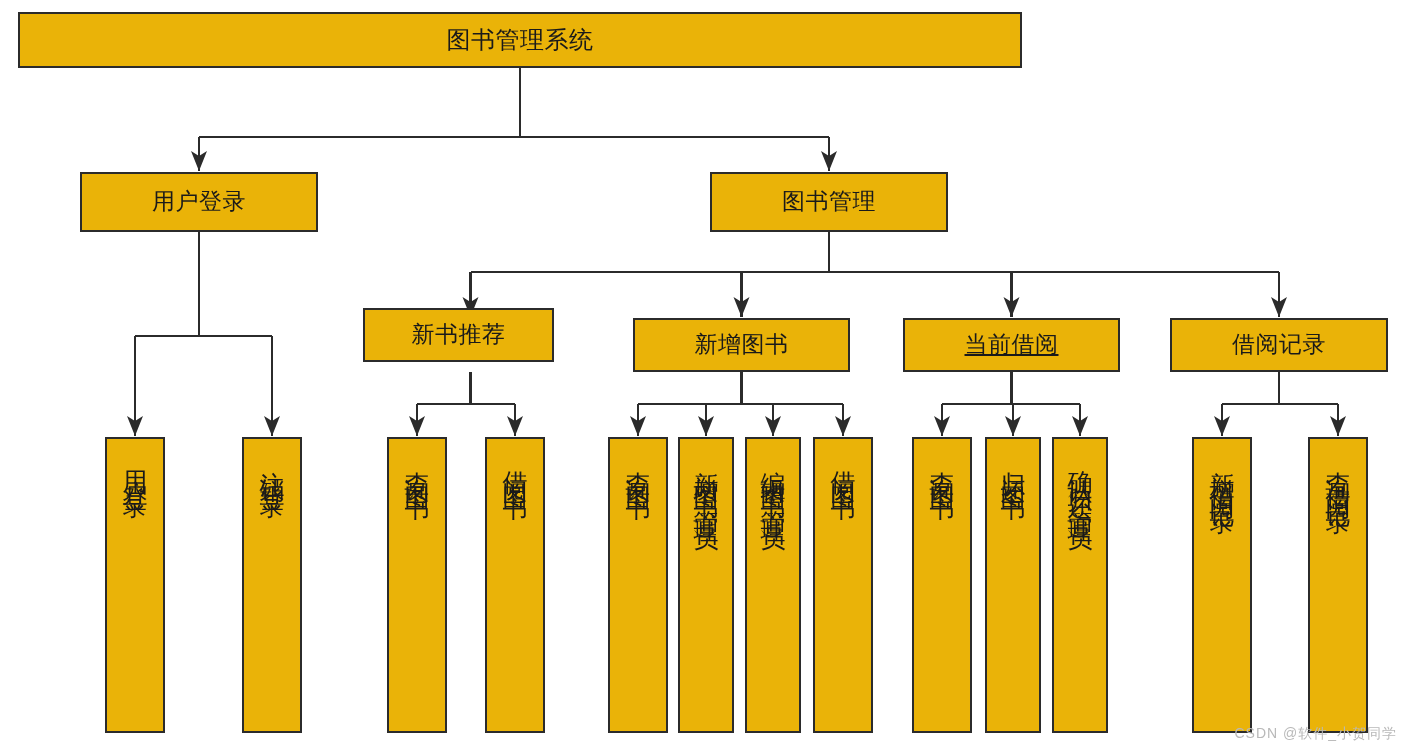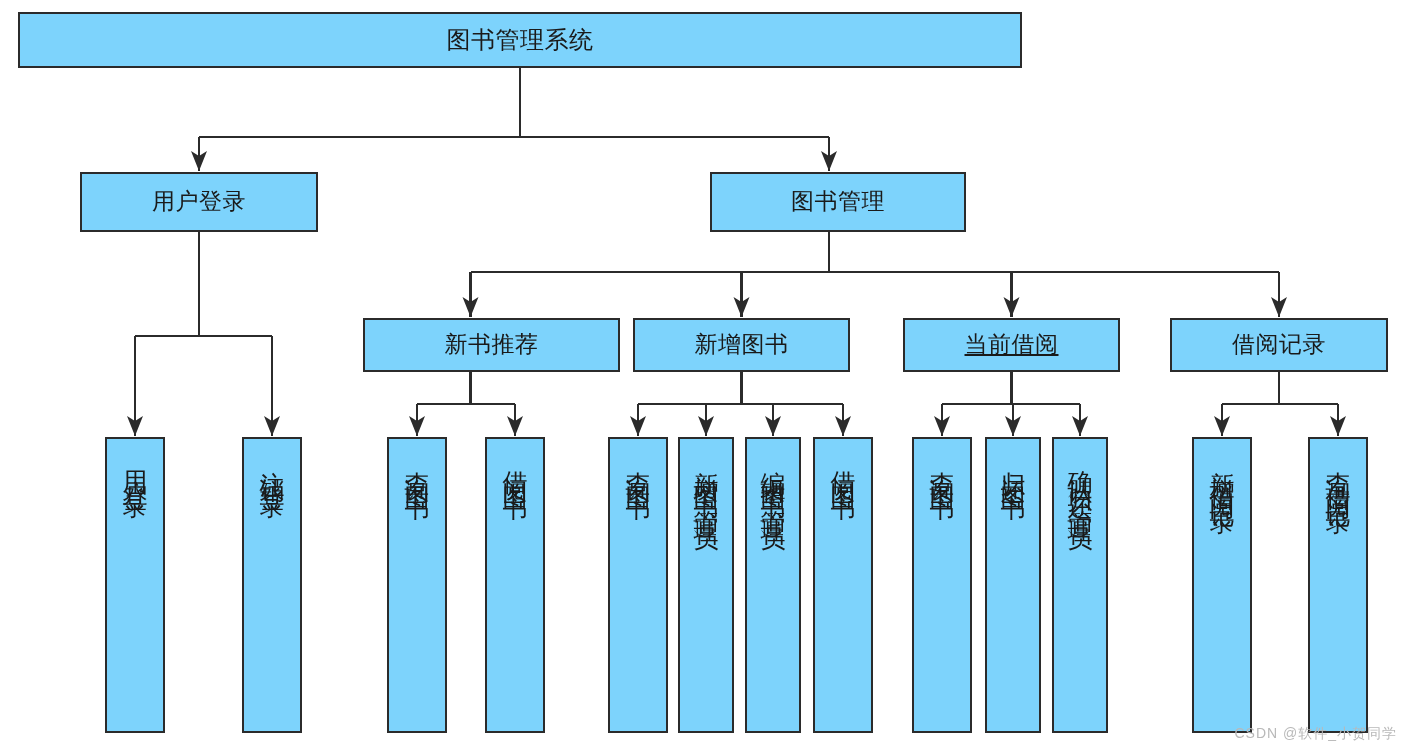--- a/index.html
+++ b/index.html
@@ -23,21 +23,21 @@
     left: 0;
     top: 0;
     width: 1405px;
     height: 747px;
     pointer-events: none;
   }
   .node {
     position: absolute;
     box-sizing: border-box;
     border: 2.5px solid #2b2b2b;
-    background: #7dd3fc;
+    background: #eab308;
     display: flex;
     align-items: center;
     justify-content: center;
     color: #1a1a1a;
   }
   .node .lbl {
     display: block;
     text-align: center;
     line-height: 1.18;
     letter-spacing: 0.5px;
@@ -134,24 +134,24 @@
       <line x1="1338" y1="404" x2="1338" y2="436" stroke="#2b2b2b" stroke-width="2.6" shape-rendering="crispEdges"></line>
       <path d="M 1330 416 L 1338 436 L 1346 416 L 1338 421 Z" fill="#2b2b2b"></path>
     </svg>
   <div id="nodes">
       <div class="node horiz root" style="left: 18px; top: 12px; width: 1004px; height: 56px;">
         <span class="lbl">图书管理系统</span>
       </div>
       <div class="node horiz" style="left: 80px; top: 172px; width: 238px; height: 60px;">
         <span class="lbl">用户登录</span>
       </div>
-      <div class="node horiz" style="left: 710px; top: 172px; width: 256px; height: 60px;">
+      <div class="node horiz" style="left: 710px; top: 172px; width: 238px; height: 60px;">
         <span class="lbl">图书管理</span>
       </div>
-      <div class="node horiz" style="left: 363px; top: 318px; width: 257px; height: 54px;">
+      <div class="node horiz" style="left: 363px; top: 308px; width: 191px; height: 54px;">
         <span class="lbl">新书推荐</span>
       </div>
       <div class="node horiz" style="left: 633px; top: 318px; width: 217px; height: 54px;">
         <span class="lbl">新增图书</span>
       </div>
       <div class="node horiz" style="left: 903px; top: 318px; width: 217px; height: 54px; text-decoration: underline;">
         <span class="lbl">当前借阅</span>
       </div>
       <div class="node horiz" style="left: 1170px; top: 318px; width: 218px; height: 54px;">
         <span class="lbl">借阅记录</span>

